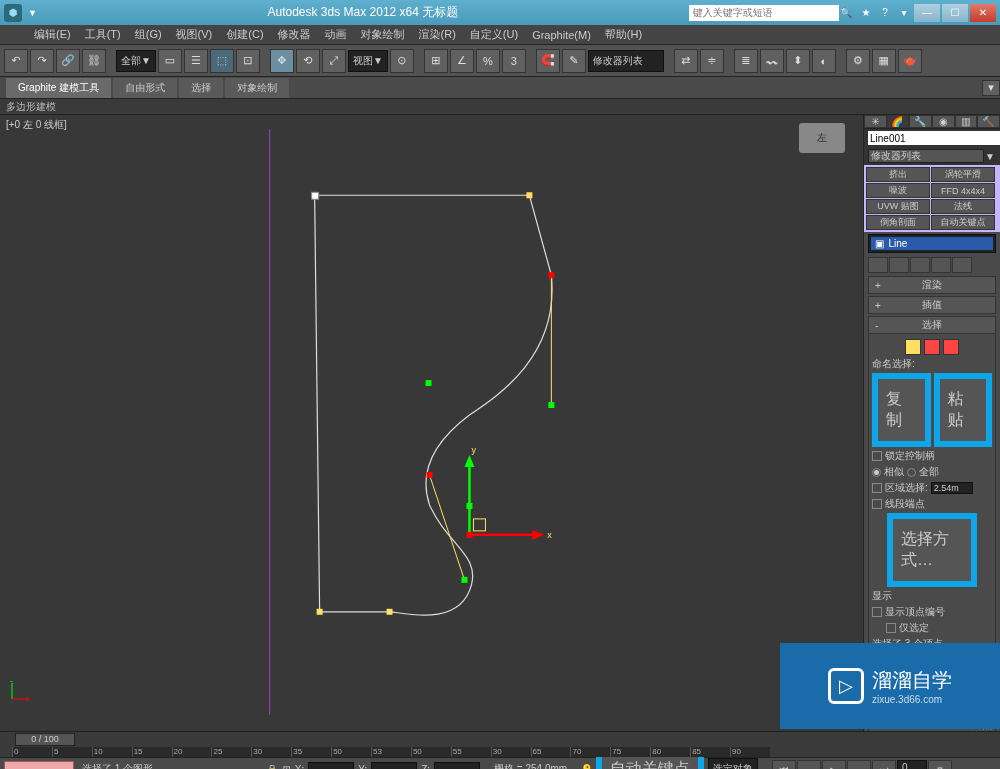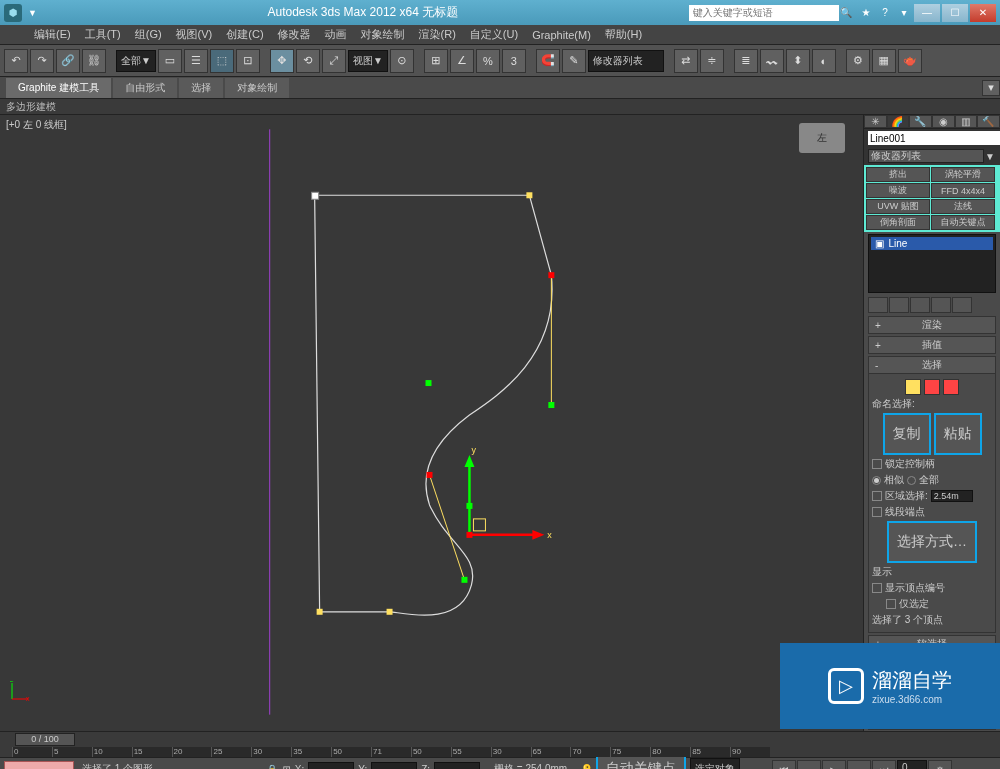--- a/index.html
+++ b/index.html
@@ -43,36 +43,36 @@
 
 
 .cmdpanel { width: 136px; background: #4a4a4a; display: flex; flex-direction: column; font-size: 10px; }
 .cmdtabs { height: 20px; display: flex; border-bottom: 1px solid #222; }
 .cmdtabs .ct { flex: 1; background: #555; border: 1px solid #333; display:flex;align-items:center;justify-content:center; font-size:10px; }
 .cmdtabs .ct.active { background: #3a3a3a; }
 .objname { display:flex; align-items:center; padding:2px 4px; background:#333; }
 .objname input { flex:1; background:#fff; border:none; font-size:10px; height:14px; padding:0 2px; }
 .modlist { padding: 2px 4px; background: #333; display:flex;align-items:center; }
 .modlist .mldrop { flex:1; background:#555; border:1px solid #222; height:14px; font-size:10px; padding:0 2px; display:flex;align-items:center; }
-.modbtns { display:flex; flex-wrap:wrap; padding:2px; gap:1px; background:#5eead4; }
+.modbtns { display:flex; flex-wrap:wrap; padding:2px; gap:1px; background:#c4b5fd; }
 .modbtns .mb { width:64px; height:15px; background:#555; border:1px solid #333; font-size:9px; display:flex;align-items:center;justify-content:center; cursor:pointer; }
 .stackbox { height:80px; background:#222; margin:2px 4px; border:1px solid #111; padding:2px; }
 .stackbox .stackitem { background:#2a5aaa; color:#fff; padding:1px 4px; font-size:10px; display:flex;align-items:center;gap:4px; }
 .stackctl { display:flex; padding:2px 4px; gap:1px; }
 .stackctl .sc { width:20px; height:16px; background:#555; border:1px solid #333; }
 
 .rollout { margin:1px 4px; }
 .rollhead { background:#555; border:1px solid #333; padding:1px 6px; font-size:10px; display:flex; align-items:center; justify-content:center; position:relative; cursor:pointer; }
 .rollhead .rsign { position:absolute; left:6px; }
 .rollbody { background:#4a4a4a; border:1px solid #333; border-top:none; padding:3px; }
 .rollbody .row { display:flex; align-items:center; gap:3px; margin:2px 0; font-size:10px; }
 .rollbody .row.center { justify-content:center; }
 .sobtn { width:16px; height:16px; background:#555; border:1px solid #333; }
 .sobtn.sel { background:#ffe060; }
-.pbtn { background:#555; border:2px solid #0ea5e9; padding:10px 8px; font-size:14px; cursor:pointer; }
+.pbtn { background:#555; border:6px solid #0ea5e9; padding:10px 8px; font-size:16px; cursor:pointer; }
 .chk { width:10px;height:10px; border:1px solid #888; display:inline-block; }
 .rad { width:9px;height:9px; border-radius:50%; border:1px solid #888; display:inline-block; }
 .rad.on::after{content:"";display:block;width:5px;height:5px;border-radius:50%;background:#ccc;margin:1px;}
 .spin { background:#222; border:1px solid #111; width:42px; height:12px; font-size:9px; color:#ccc; padding:0 2px; }
 
 
 .timeline { height: 26px; background: #3a3a3a; border-top: 1px solid #222; position:relative; }
 .timeline .slider { position:absolute; left:15px; top:1px; width:60px; height:13px; background:#555; border:1px solid #222; font-size:9px; text-align:center; }
 .ruler { position:absolute; top:15px; left:12px; right:230px; height:10px; background:#2a2a2a; display:flex; }
 .ruler span { flex:1; font-size:8px; color:#aaa; border-left:1px solid #555; padding-left:1px; }
@@ -367,21 +367,21 @@
   <div class="ruler">
     <span>0</span>
       <span>5</span>
       <span>10</span>
     <span>15</span>
       <span>20</span>
       <span>25</span>
     <span>30</span>
       <span>35</span>
       <span>50</span>
-    <span>71</span>
+    <span>53</span>
       <span>50</span>
       <span>55</span>
     <span>30</span>
       <span>65</span>
       <span>70</span>
     <span>75</span>
       <span>80</span>
       <span>85</span>
     <span>90</span>
   </div>

